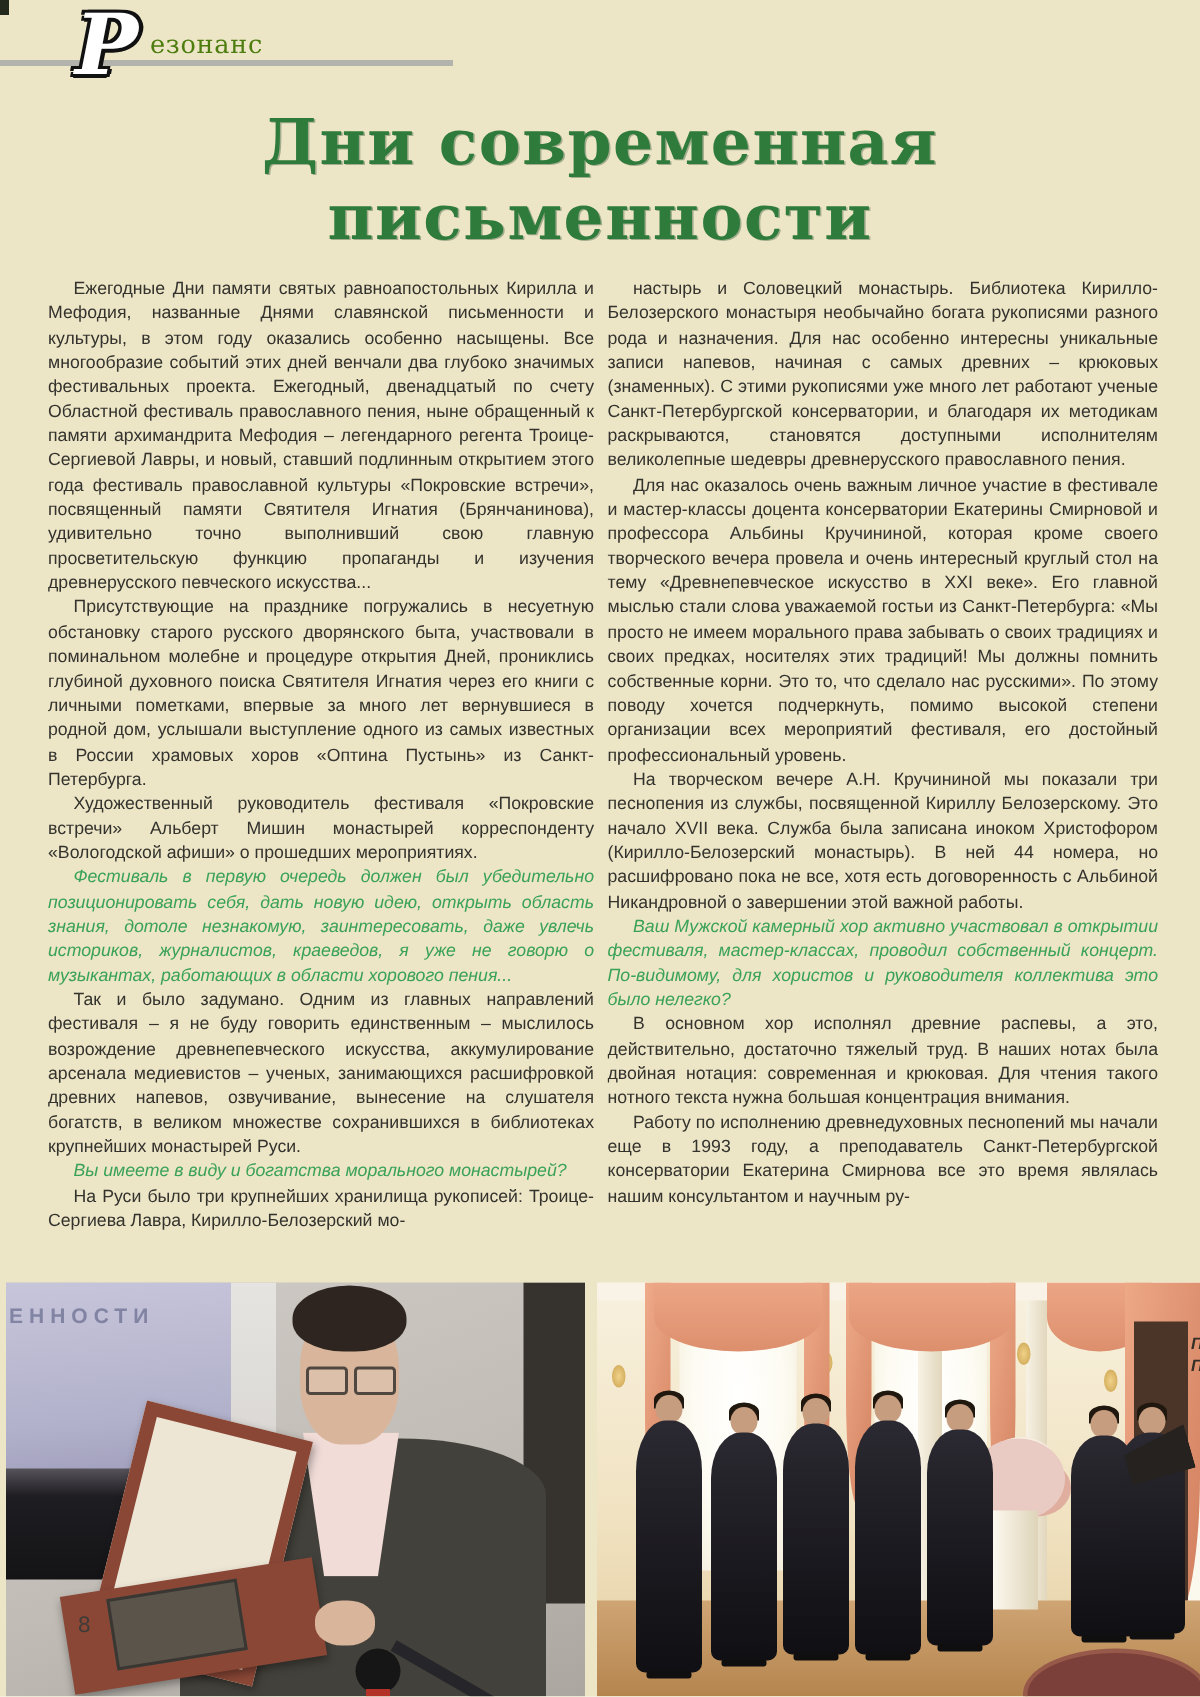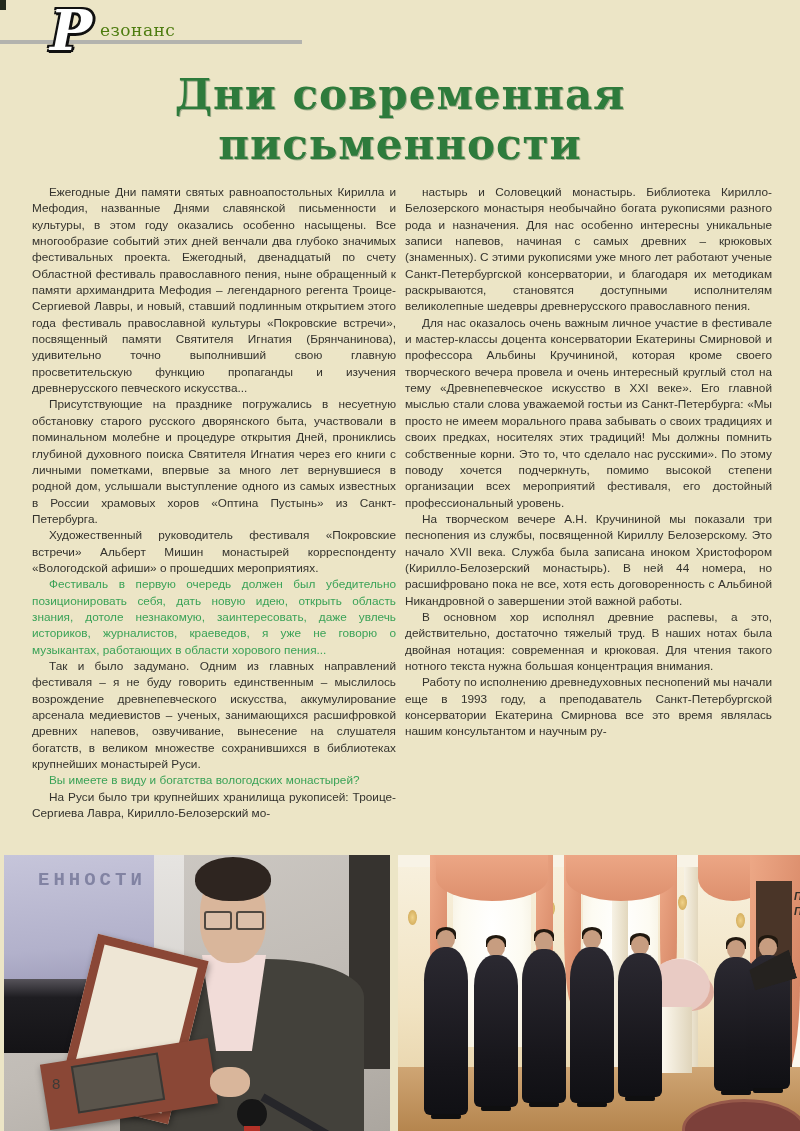--- a/index.html
+++ b/index.html
@@ -29,31 +29,31 @@
     text-shadow:1px 1px 0 rgba(30,70,35,.35);
   }
   
   .col{
     position:absolute;top:184px;height:700px;overflow:hidden;
     font-size:11.8px;line-height:16.35px;color:#33322d;text-align:justify;
   }
   .col-left{left:32px;width:364px;}
   .col-right{left:405px;width:367px;}
   .para{margin:0;text-indent:17px;}
-  .para.question{color:#3aa257;}
+  .para.question{color:#3aa257;font-style:italic;}
   
   .photo{position:absolute;top:855px;height:276px;overflow:hidden;}
   .photo *{position:absolute;}
   
   .left-photo{left:4px;width:386px;background:linear-gradient(160deg,#cfcbc6 0%,#c1bcb6 55%,#aba69f 100%);}
   .screen{left:0;top:0;width:150px;height:128px;background:linear-gradient(175deg,#c6c5da 0%,#b2b1cb 70%,#9f9dba 100%);}
   .screen-text{
     left:2px;top:14px;width:146px;
-    font-family:Liberation Mono, monospace;font-weight:bold;font-size:19px;
-    letter-spacing:4px;color:rgba(84,88,126,.58);margin-left:32px;
+    font-family:Liberation Sans, sans-serif;font-weight:bold;font-size:14px;
+    letter-spacing:4px;color:rgba(84,88,126,.58);
   }
   .piano{left:0;top:124px;width:262px;height:74px;background:linear-gradient(#56535a 0%,#1e1d21 25%,#141316 100%);}
   .board-edge{left:150px;top:0;width:30px;height:276px;background:linear-gradient(180deg,#e6e4e1,#c8c4bf);}
   .doorway-left{left:345px;top:0;width:41px;height:214px;background:#36332f;}
   .jacket{left:116px;top:104px;width:244px;height:172px;background:#43413b;border-radius:45% 40% 0 0/26% 22% 0 0;}
   .shirt{left:198px;top:100px;width:64px;height:96px;background:#f1dcd8;clip-path:polygon(0 0,100% 0,78% 100%,22% 100%);}
   .head{left:196px;top:14px;width:66px;height:94px;background:#d9b69b;border-radius:46% 46% 42% 42%;}
   .hair{left:191px;top:2px;width:76px;height:44px;background:#2e2520;border-radius:50% 50% 45% 45%;}
   .lens{top:56px;width:24px;height:15px;border:2px solid rgba(55,50,45,.85);border-radius:3px;background:rgba(230,225,215,.25);}
   .lens.l1{left:200px;} .lens.l2{left:232px;}
@@ -112,27 +112,28 @@
   <h1 class="title">
     <span>Дни современная письменности</span><br>
   </h1>
 
   <div class="col col-left" id="col-left">
       <p class="para">Ежегодные Дни памяти святых равноапостольных Кирилла и Мефодия, названные Днями славянской письменности и культуры, в этом году оказались особенно насыщены. Все многообразие событий этих дней венчали два глубоко значимых фестивальных проекта. Ежегодный, двенадцатый по счету Областной фестиваль православного пения, ныне обращенный к памяти архимандрита Мефодия – легендарного регента Троице-Сергиевой Лавры, и новый, ставший подлинным открытием этого года фестиваль православной культуры «Покровские встречи», посвященный памяти Святителя Игнатия (Брянчанинова), удивительно точно выполнивший свою главную просветительскую функцию пропаганды и изучения древнерусского певческого искусства...</p>
       <p class="para">Присутствующие на празднике погружались в несуетную обстановку старого русского дворянского быта, участвовали в поминальном молебне и процедуре открытия Дней, прониклись глубиной духовного поиска Святителя Игнатия через его книги с личными пометками, впервые за много лет вернувшиеся в родной дом, услышали выступление одного из самых известных в России храмовых хоров «Оптина Пустынь» из Санкт-Петербурга.</p>
       <p class="para">Художественный руководитель фестиваля «Покровские встречи» Альберт Мишин монастырей корреспонденту «Вологодской афиши» о прошедших мероприятиях.</p>
       <p class="para question">Фестиваль в первую очередь должен был убедительно позиционировать себя, дать новую идею, открыть область знания, дотоле незнакомую, заинтересовать, даже увлечь историков, журналистов, краеведов, я уже не говорю о музыкантах, работающих в области хорового пения...</p>
       <p class="para">Так и было задумано. Одним из главных направлений фестиваля – я не буду говорить единственным – мыслилось возрождение древнепевческого искусства, аккумулирование арсенала медиевистов – ученых, занимающихся расшифровкой древних напевов, озвучивание, вынесение на слушателя богатств, в великом множестве сохранившихся в библиотеках крупнейших монастырей Руси.</p>
-      <p class="para question">Вы имеете в виду и богатства вологодских монастырей?</p>
+      <p class="para question">Вы имеете в виду и богатства морального монастырей?</p>
       <p class="para">На Руси было три крупнейших хранилища рукописей: Троице-Сергиева Лавра, Кирилло-Белозерский мо-</p>
     </div>
   <div class="col col-right" id="col-right">
       <p class="para">настырь и Соловецкий монастырь. Библиотека Кирилло-Белозерского монастыря необычайно богата рукописями разного рода и назначения. Для нас особенно интересны уникальные записи напевов, начиная с самых древних – крюковых (знаменных). С этими рукописями уже много лет работают ученые Санкт-Петербургской консерватории, и благодаря их методикам раскрываются, становятся доступными исполнителям великолепные шедевры древнерусского православного пения.</p>
       <p class="para">Для нас оказалось очень важным личное участие в фестивале и мастер-классы доцента консерватории Екатерины Смирновой и профессора Альбины Кручининой, которая кроме своего творческого вечера провела и очень интересный круглый стол на тему «Древнепевческое искусство в XXI веке». Его главной мыслью стали слова уважаемой гостьи из Санкт-Петербурга: «Мы просто не имеем морального права забывать о своих традициях и своих предках, носителях этих традиций! Мы должны помнить собственные корни. Это то, что сделало нас русскими». По этому поводу хочется подчеркнуть, помимо высокой степени организации всех мероприятий фестиваля, его достойный профессиональный уровень.</p>
       <p class="para">На творческом вечере А.Н. Кручининой мы показали три песнопения из службы, посвященной Кириллу Белозерскому. Это начало XVII века. Служба была записана иноком Христофором (Кирилло-Белозерский монастырь). В ней 44 номера, но расшифровано пока не все, хотя есть договоренность с Альбиной Никандровной о завершении этой важной работы.</p>
+      <p class="para question">Ваш Мужской камерный хор активно участвовал в открытии фестиваля, мастер-классах, проводил собственный концерт. По-видимому, для хористов и руководителя коллектива это было нелегко?</p>
       <p class="para">В основном хор исполнял древние распевы, а это, действительно, достаточно тяжелый труд. В наших нотах была двойная нотация: современная и крюковая. Для чтения такого нотного текста нужна большая концентрация внимания.</p>
       <p class="para">Работу по исполнению древнедуховных песнопений мы начали еще в 1993 году, а преподаватель Санкт-Петербургской консерватории Екатерина Смирнова все это время являлась нашим консультантом и научным ру-</p>
     </div>
 
   <div class="photo left-photo">
     <div class="screen"></div>
     <div class="screen-text">ЕННОСТИ</div>
     <div class="board-edge"></div>
     <div class="piano"></div>
     <div class="doorway-left"></div>

